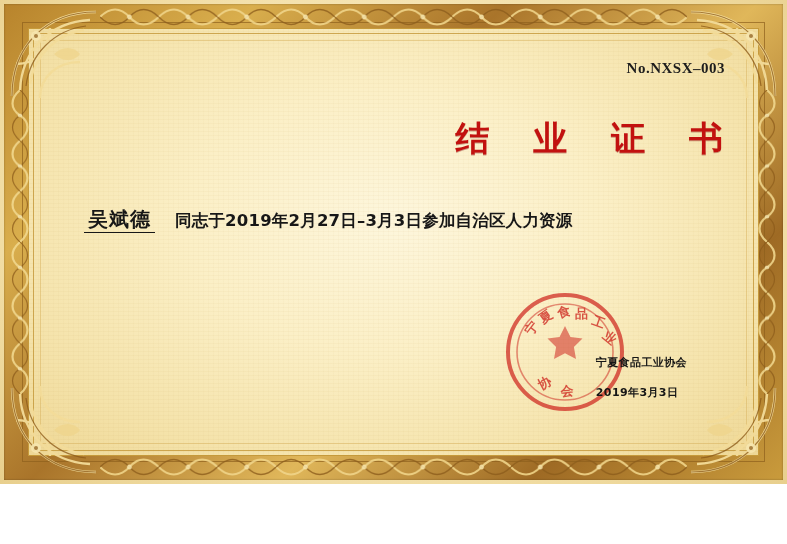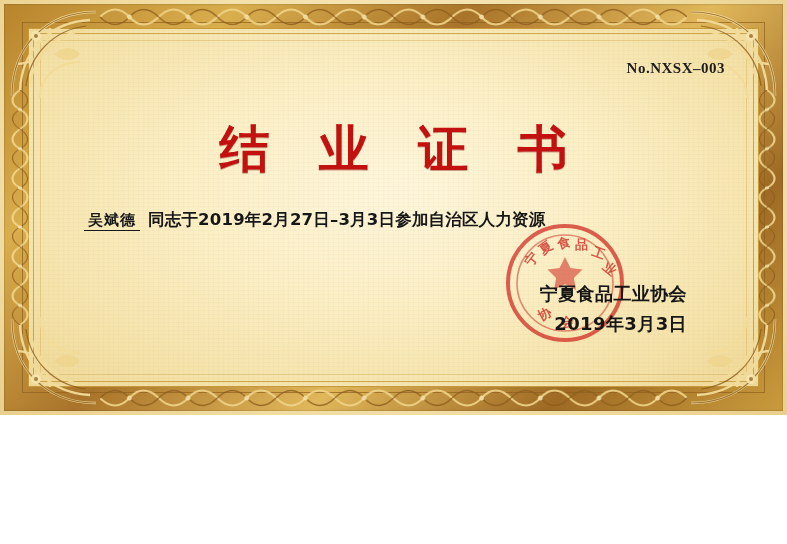--- a/index.html
+++ b/index.html
@@ -10,21 +10,21 @@
   body {
     width: 787px;
     height: 544px;
     overflow: hidden;
     font-family: "Liberation Serif", serif;
   }
 
   #certificate {
     position: relative;
     width: 787px;
-    height: 415px;
+    height: 484px;
     background:
       radial-gradient(ellipse at 50% 45%, #fbf1cf 0%, #f8e9bd 45%, #f0dba0 75%, #e8cf8d 100%);
     overflow: hidden;
   }
 
   
   .frame-outer {
     position: absolute;
     left: 4px; top: 4px; right: 4px; bottom: 4px;
     background: linear-gradient(135deg, #b8842c 0%, #d9ae4d 20%, #a9742a 40%, #e0b75a 60%, #9e6a24 80%, #c99b3c 100%);
@@ -110,23 +110,23 @@
     font-weight: bold;
     color: #1d1d1d;
     letter-spacing: .5px;
   }
 
   .title {
     position: absolute;
     top: 72px;
     left: 0;
     right: 0;
-    text-align: center;
+    text-align: right;
     font-family: "DejaVu Serif", serif;
-    font-size: 50px;
+    font-size: 34px;
     font-weight: bold;
     letter-spacing: 16px;
     color: #c2110f;
     text-shadow: 0 1px 0 rgba(120,0,0,.35);
     padding-left: 16px;
   }
 
   .body-text {
     position: absolute;
     top: 156px;
@@ -138,34 +138,34 @@
     color: #171717;
     font-weight: bold;
     letter-spacing: .2px;
   }
   .body-text p { margin: 0; }
   .indent { text-indent: 34px; }
 
   .name {
     font-family: "DejaVu Serif", serif;
     font-weight: bold;
-    font-size: 15px;
+    font-size: 20px;
     border-bottom: 1.5px solid #171717;
     padding: 0 4px 1px 4px;
-    margin-right: 8px;
+    margin-right: 20px;
     letter-spacing: 1px;
   }
 
   .signature {
     position: absolute;
     right: 52px;
     bottom: 30px;
-    text-align: right;
+    text-align: left;
     font-family: "DejaVu Sans", sans-serif;
-    font-size: 18px;
+    font-size: 11px;
     font-weight: bold;
     color: #161616;
     line-height: 30px;
     letter-spacing: .4px;
   }
 
   
   .seal {
     position: absolute;
     right: 112px;

